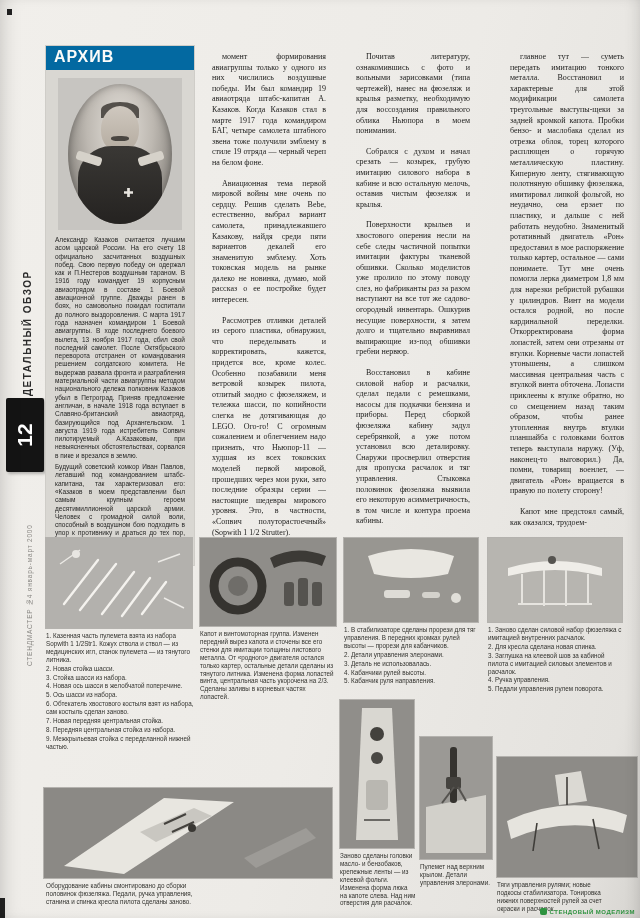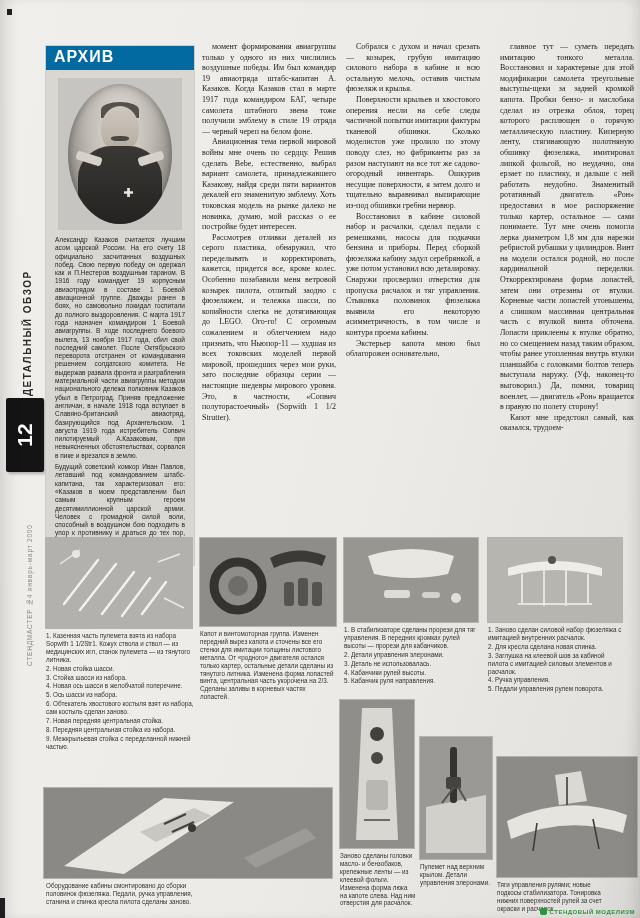--- a/index.html
+++ b/index.html
@@ -56,21 +56,21 @@
   .portrait-oval .ep-r{left:70px;transform:rotate(-18deg);}
   .portrait-oval .cross{position:absolute;left:56px;top:104px;width:9px;height:9px;background:#e8e5df;
     clip-path:polygon(35% 0,65% 0,65% 35%,100% 35%,100% 65%,65% 65%,65% 100%,35% 100%,35% 65%,0 65%,0 35%,35% 35%);}
   .bio{font-family:"Liberation Sans",sans-serif;font-size:6.5px;line-height:8.3px;
     color:#262625;padding:0 9px;text-align:justify;}
   .bio p{margin:0 0 3px;}
 
   
   .col{position:absolute;top:42px;width:134px;font-size:8px;line-height:10.6px;
     text-align:justify;color:#1b1b1a;}
-  .col p{margin:0;text-indent:10px;}
+  .col p{margin:10px;text-indent:10px;}
   .col-1{left:202px;} .col-2{left:346px;} .col-3{left:500px;}
 
   
   .photo{position:absolute;box-shadow:0 0 0 1px #b4b2ae;overflow:hidden;}
   .photo svg{display:block;width:100%;height:100%;}
   .cap{position:absolute;font-family:"Liberation Sans",sans-serif;font-size:6.3px;
     line-height:7.9px;color:#33332f;text-align:left;}
   .cap div{margin:0 0 1px;}
 
   
@@ -111,20 +111,21 @@
       <p>Будущий советский комкор Иван Павлов, летавший под командованием штабс-капитана, так характеризовал его: «Казаков в моем представлении был самым крупным героем десятимиллионной царской армии. Человек с громадной силой воли, способный в воздушном бою подходить в упор к противнику и драться до тех пор, пока тот не свалится на землю, — он вызывал восхищение в летной среде».</p>
     </div>
   </div>
 
   <div class="col col-1">
     <p>момент формирования авиагруппы только у одного из них числились воздушные победы. Им был командир 19 авиаотряда штабс-капитан А. Казаков. Когда Казаков стал в марте 1917 года командиром БАГ, четыре самолета штабного звена тоже получили эмблему в стиле 19 отряда — черный череп на белом фоне.</p>
     <p>Авиационная тема первой мировой войны мне очень по сердцу. Решив сделать Bebe, естественно, выбрал вариант самолета, принадлежавшего Казакову, найдя среди пяти вариантов декалей его знаменитую эмблему. Хоть токовская модель на рынке далеко не новинка, думаю, мой рассказ о ее постройке будет интересен.</p>
     <p>Рассмотрев отливки деталей из серого пластика, обнаружил, что переделывать и корректировать, кажется, придется все, кроме колес. Особенно позабавили меня ветровой козырек пилота, отлитый заодно с фюзеляжем, и тележка шасси, по копийности слегка не дотягивающая до LEGO. Ого-го! С огромным сожалением и облегчением надо признать, что Ньюпор-11 — худшая из всех токовских моделей первой мировой, прошедших через мои руки, зато последние образцы серии — настоящие шедевры мирового уровня. Это, в частности, «Сопвич полуторастоечный» (Sopwith 1 1/2 Strutter).</p>
   </div>
   <div class="col col-2">
+    <p>Почитав литературу, ознакомившись с фото и вольными зарисовками (типа чертежей), нанес на фюзеляж и крылья разметку, необходимую для воссоздания правильного облика Ньюпора в моем понимании.</p>
     <p>Собрался с духом и начал срезать — козырек, грубую имитацию силового набора в кабине и всю остальную мелочь, оставив чистым фюзеляж и крылья.</p>
     <p>Поверхности крыльев и хвостового оперения несли на себе следы частичной попытки имитации фактуры тканевой обшивки. Сколько моделистов уже пролило по этому поводу слез, но фабриканты раз за разом наступают на все тот же садово-огородный инвентарь. Ошкурив несущие поверхности, я затем долго и тщательно выравнивал выпирающие из-под обшивки гребни нервюр.</p>
     <p>Восстановил в кабине силовой набор и расчалки, сделал педали с ремешками, насосы для подкачки бензина и приборы. Перед сборкой фюзеляжа кабину задул серебрянкой, а уже потом установил всю деталировку. Снаружи просверлил отверстия для пропуска расчалок и тяг управления. Стыковка половинок фюзеляжа выявила его некоторую асимметричность, в том числе и контура проема кабины.</p>
     <p>Экстерьер капота мною был облагорожен основательно,</p>
   </div>
   <div class="col col-3">
     <p>главное тут — суметь передать имитацию тонкого металла. Восстановил и характерные для этой модификации самолета треугольные выступы-щеки за задней кромкой капота. Пробки бензо- и маслобака сделал из отрезка облоя, торец которого расплющен о горячую металлическую пластину. Киперную ленту, стягивающую полотняную обшивку фюзеляжа, имитировал липкой фольгой, но неудачно, она ерзает по пластику, и дальше с ней работать неудобно. Знаменитый ротативный двигатель «Рон» предоставил в мое распоряжение только картер, остальное — сами понимаете. Тут мне очень помогла лерка диаметром 1,8 мм для нарезки ребристой рубашки у цилиндров. Винт на модели остался родной, но после кардинальной переделки. Откорректирована форма лопастей, затем они отрезаны от втулки. Корневые части лопастей утоньшены, а слишком массивная центральная часть с втулкой винта обточена. Лопасти приклеены к втулке обратно, но со смещением назад таким образом, чтобы ранее утопленная внутрь втулки планшайба с головками болтов теперь выступала наружу. (Уф, наконец-то выговорил.) Да, помни, товарищ военлет, — двигатель «Рон» вращается в правую по полету сторону!</p>
     <p>Капот мне предстоял самый, как оказался, трудоем-</p>
   </div>
 

